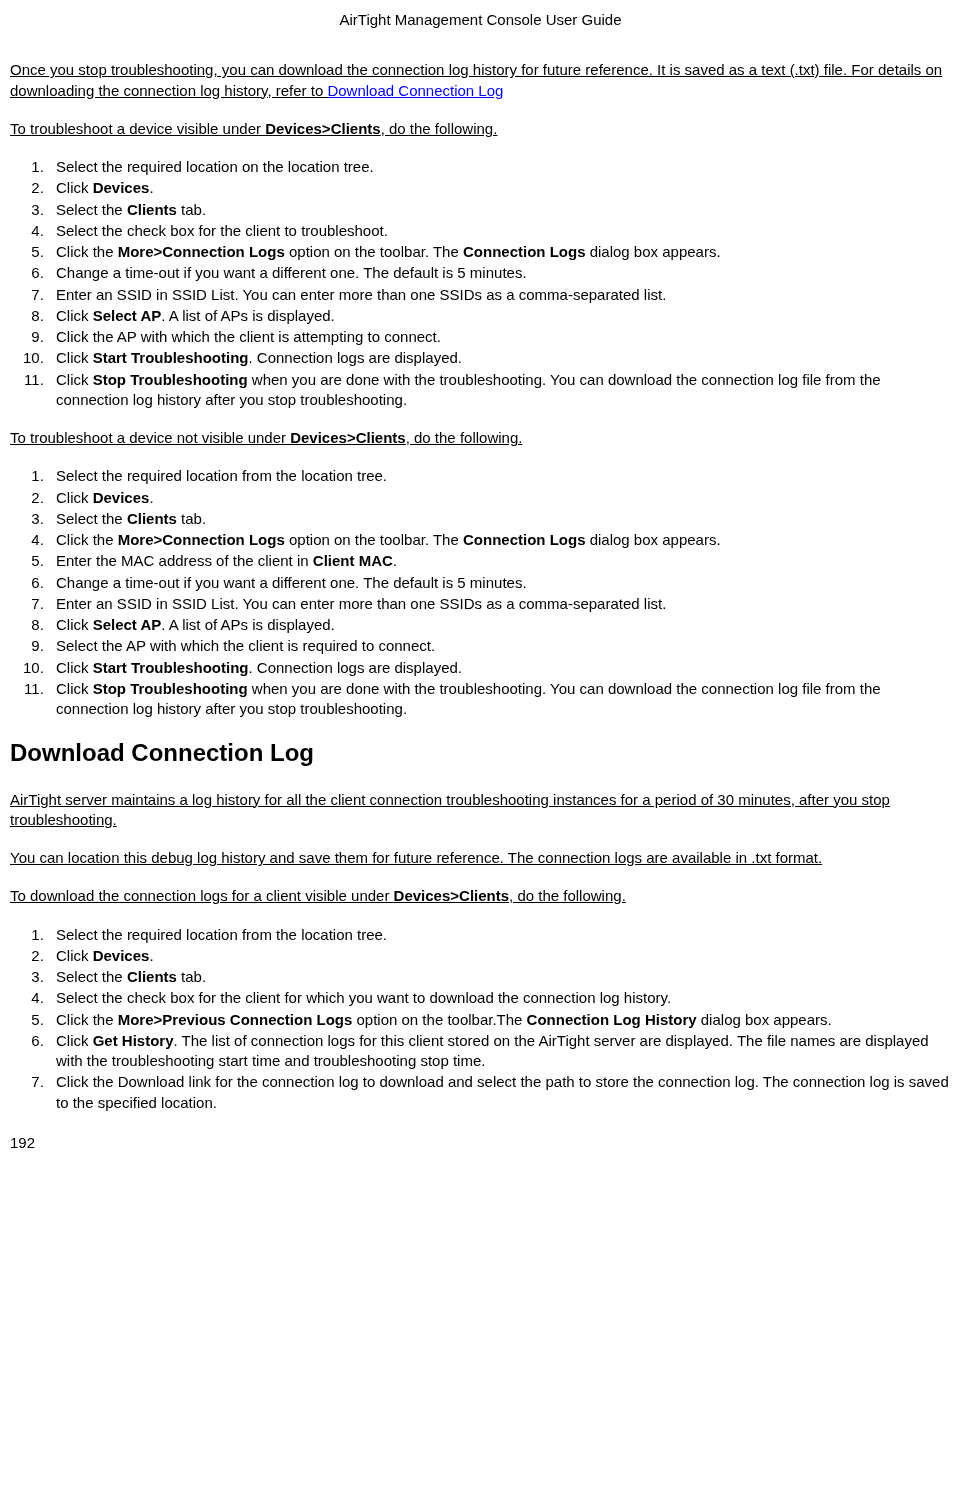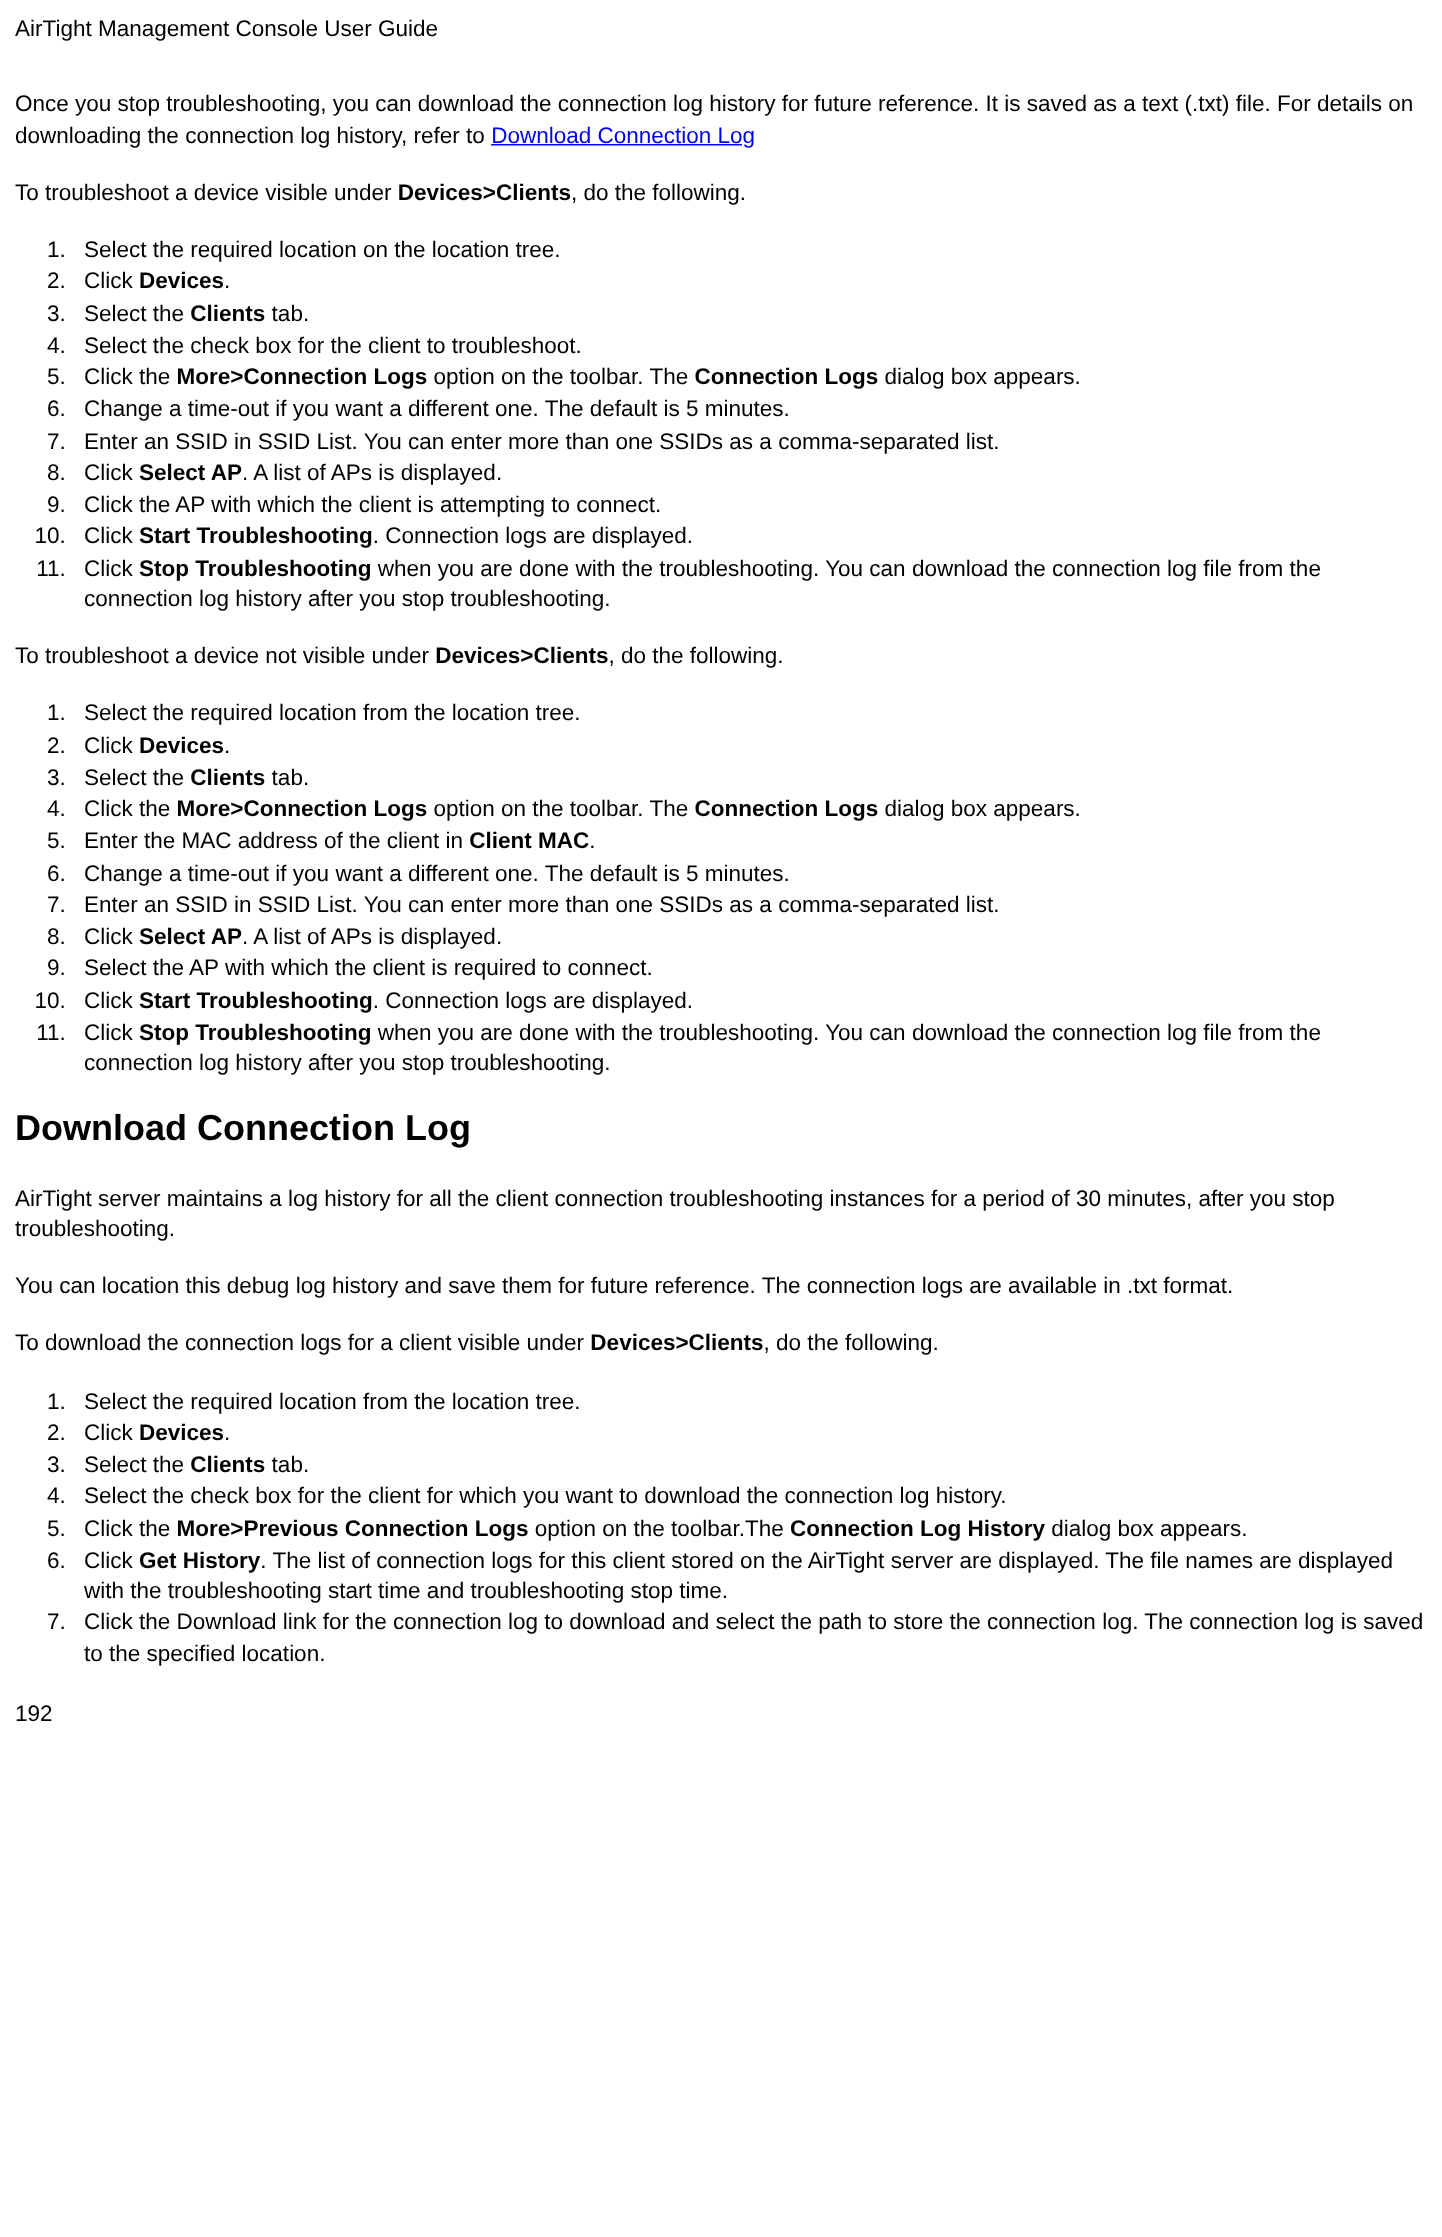--- a/index.html
+++ b/index.html
@@ -7,23 +7,25 @@
       font-size: 15px;
       line-height: 1.35;
       max-width: 961px;
       margin: 0;
       padding: 10px 10px 10px 10px;
       color: #000;
     }
     .header {
       font-size: 15px;
       margin-bottom: 30px;
+      text-align: center;
     }
     .para {
       margin-bottom: 18px;
+      text-decoration: underline;
     }
     .link {
       color: #0000EE;
       text-decoration: underline;
       cursor: pointer;
     }
     .bold {
       font-weight: bold;
     }
     ol {

